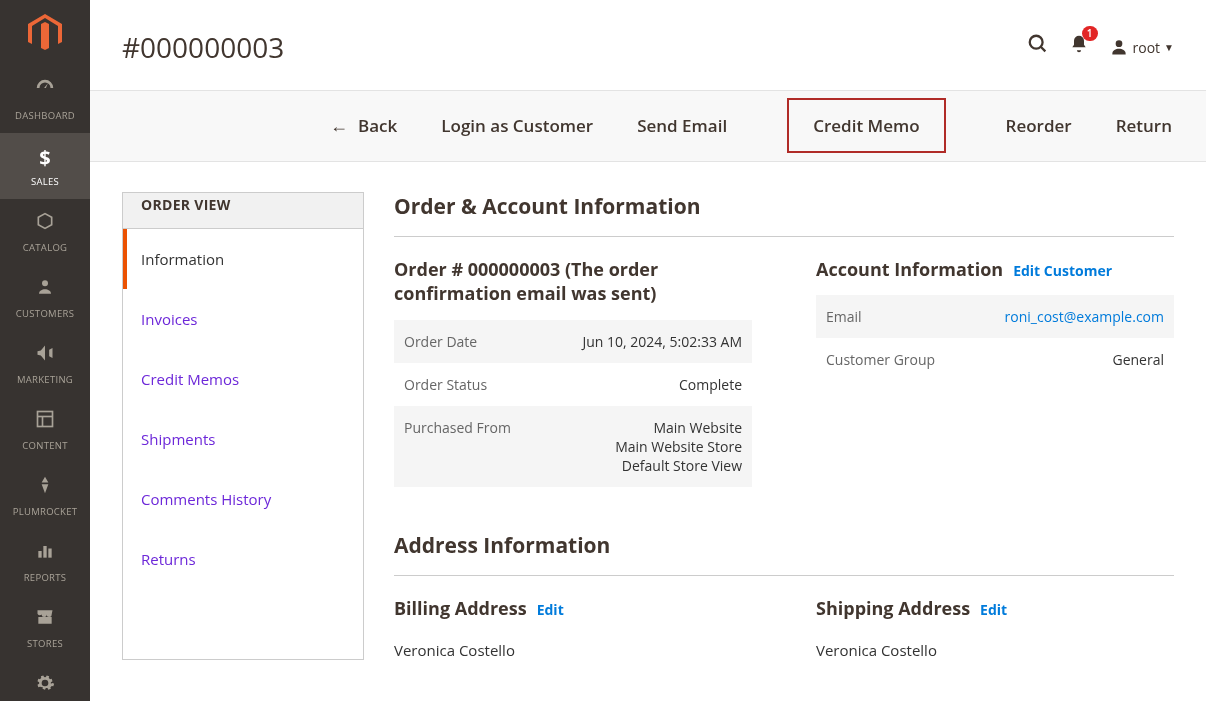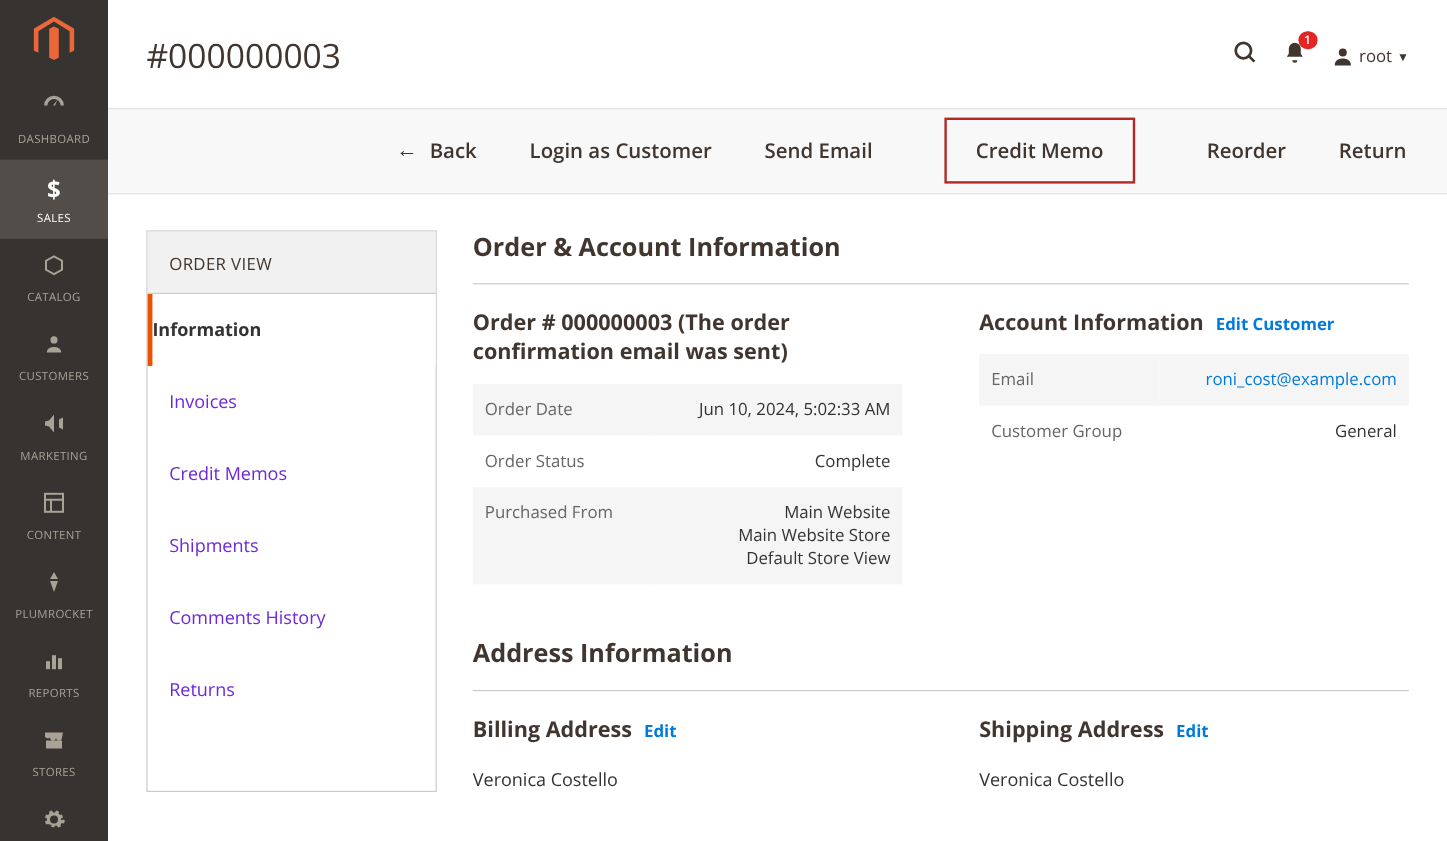--- a/index.html
+++ b/index.html
@@ -23,23 +23,23 @@
   .user-block{display:flex;align-items:center;gap:4px;font-size:14px;color:#41362f;cursor:pointer}
   
   .actions-bar{background:#f8f8f8;border:1px solid #e3e3e3;border-left:none;border-right:none;margin:0 -32px;padding:22px 34px 24px;display:flex;align-items:center;justify-content:flex-end;gap:44px}
   .actions-bar .spacer{flex:1}
   .ab-btn{font-size:17px;font-weight:600;color:#41362f;cursor:pointer;display:flex;align-items:center;gap:10px}
   .ab-btn.highlight{border:2px solid #b02b27;padding:14px 24px;margin:-18px 16px}
   .ab-back-arrow{font-size:18px;font-weight:400}
   
   .content{display:flex;gap:30px;padding-top:30px}
   .side-nav{width:242px;border:1px solid #ccc;flex-shrink:0}
-  .side-nav-title{background:#f1f1f1;padding:18px 18px 14px;font-size:14px;font-weight:400;color:#41362f;letter-spacing:.3px;border-bottom:1px solid #ccc}
+  .side-nav-title{background:#f1f1f1;padding:2px 18px 14px;font-size:14px;font-weight:700;color:#41362f;letter-spacing:.3px;border-bottom:1px solid #ccc}
   .sn-item{padding:20px 18px;font-size:15px;color:#6d28d9;cursor:pointer}
-  .sn-item.active{border-left:4px solid #eb5202;padding-left:0;background:#fff;font-weight:700;color:#333}
+  .sn-item.active{border-left:4px solid #eb5202;padding-left:14px;background:#fff;font-weight:400;color:#333}
   .detail{flex:1}
   .section-title{font-size:21px;font-weight:700;color:#41362f;padding-bottom:16px;border-bottom:1px solid #ccc;margin-bottom:20px}
   .two-col{display:flex;gap:64px}
   .col{flex:1}
   .sub-title{font-size:18px;font-weight:700;color:#41362f;margin-bottom:14px;display:flex;align-items:baseline;gap:10px}
   .edit-link{font-size:14px;font-weight:700;color:#007bdb;cursor:pointer}
   .kv-table{width:100%;border-collapse:collapse;font-size:14px}
   .kv-table tr:nth-child(odd){background:#f5f5f5}
   .kv-table td{padding:12px 10px;vertical-align:top}
   .kv-table td.k{color:#666;width:42%}

